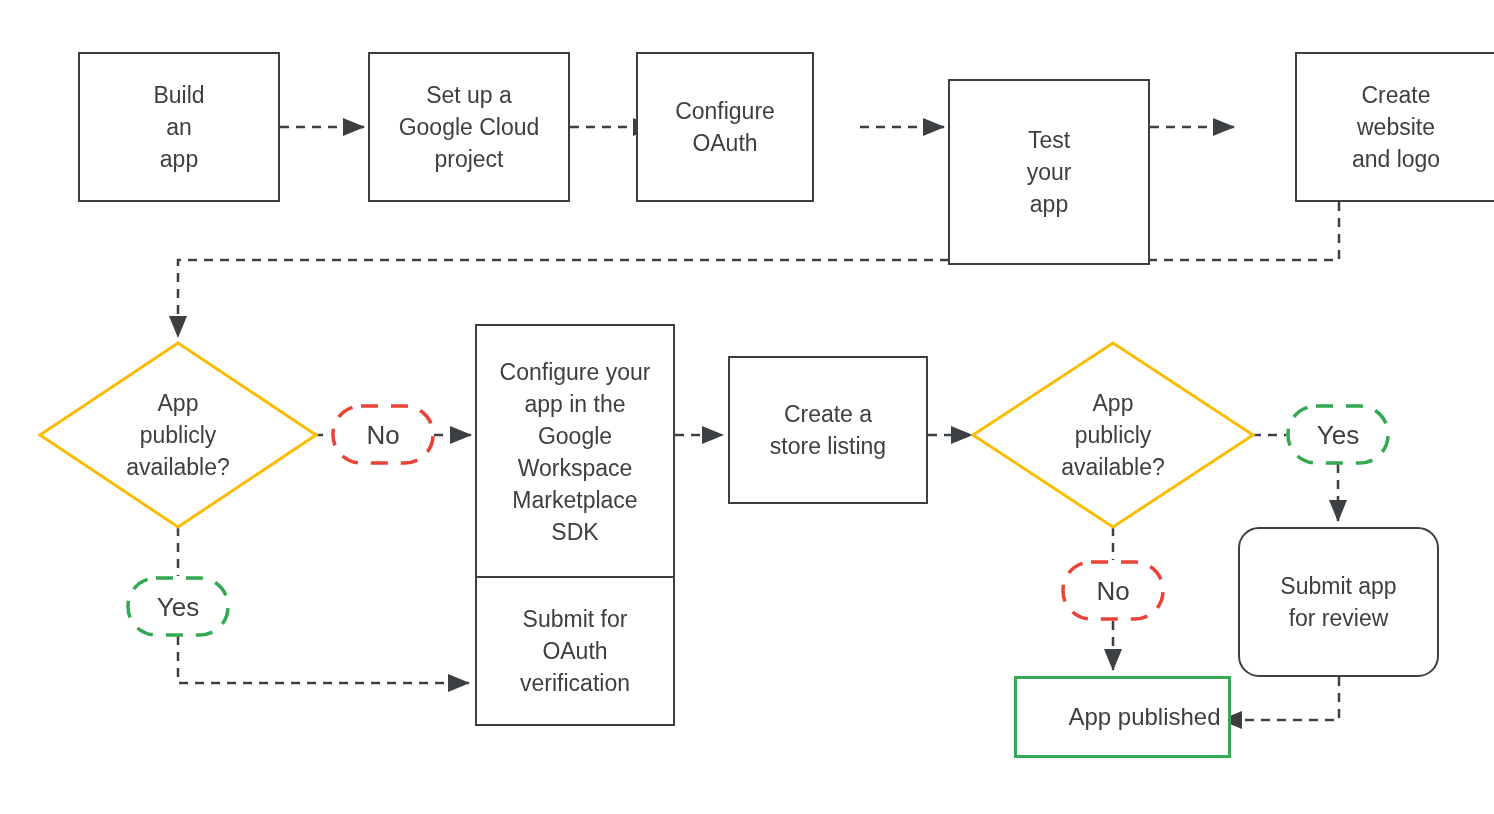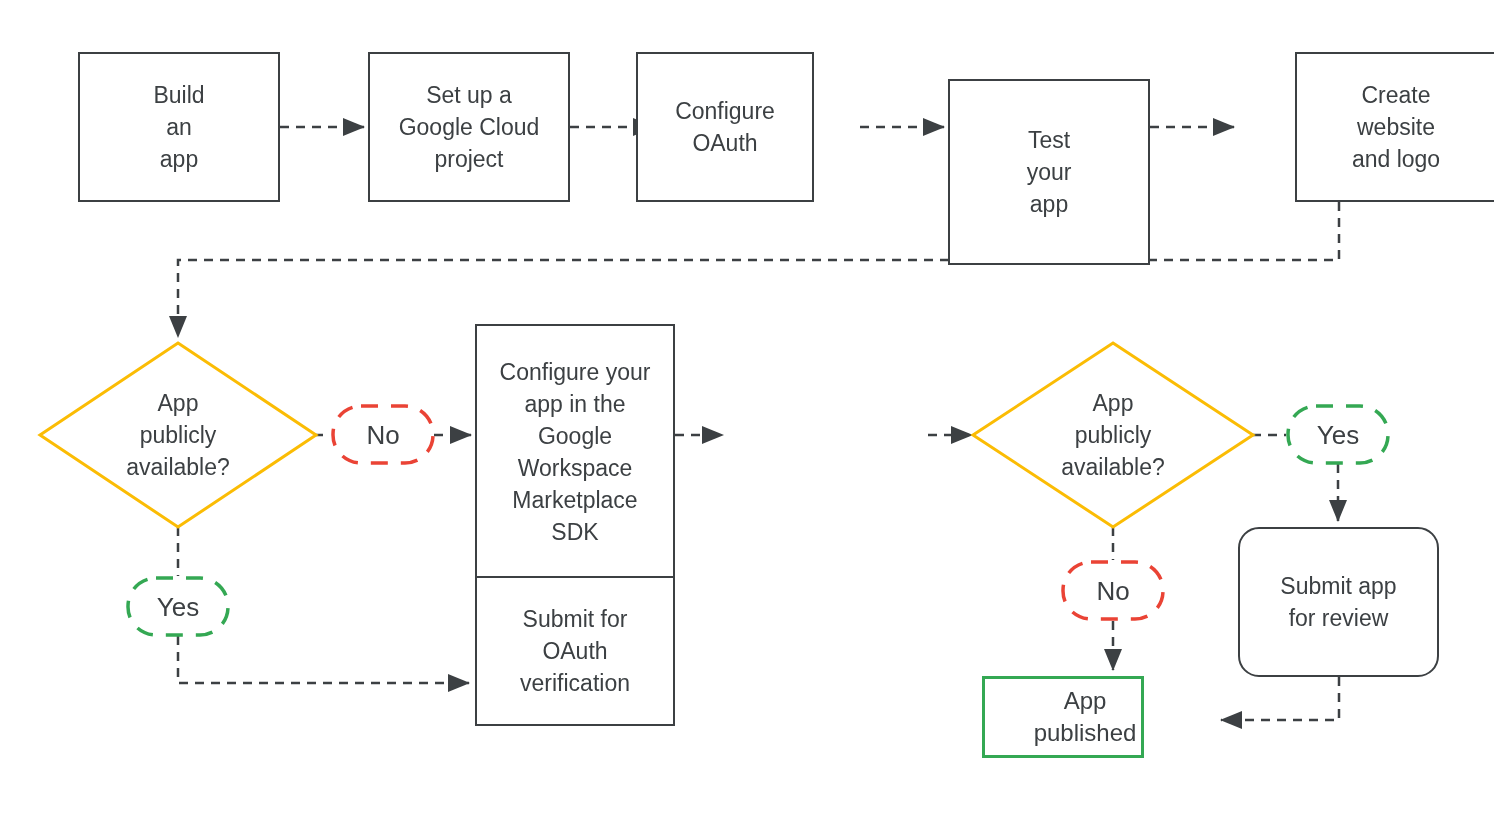--- a/index.html
+++ b/index.html
@@ -125,26 +125,28 @@
   <div class="node" style="left:1295px;top:52px;width:202px;height:150px;">Create
 website
 and logo</div>
 
   <div class="node" style="left:475px;top:324px;width:200px;height:256px;">Configure your
 app in the
 Google
 Workspace
 Marketplace
 SDK</div>
+  <div class="node" style="left:728px;top:356px;width:200px;height:148px;">Create a
+store listing</div>
   <div class="node" style="left:475px;top:576px;width:200px;height:150px;">Submit for
 OAuth
 verification</div>
   <div class="node" style="left:1238px;top:527px;width:201px;height:150px;border-radius:21px;">Submit app
 for review</div>
-  <div class="node published" style="left:982px;top:676px;width:162px;height:82px;padding-left:44px;">App published</div>
+  <div class="node published" style="left:1014px;top:676px;width:217px;height:82px;padding-left:44px;">App published</div>
 
   <div class="floating" style="left:78px;top:387px;width:200px;height:96px;">App
 publicly
 available?</div>
   <div class="floating" style="left:1013px;top:387px;width:200px;height:96px;">App
 publicly
 available?</div>
 
   <div class="floating oval-label" style="left:333px;top:406px;width:100px;height:57px;">No</div>
   <div class="floating oval-label" style="left:128px;top:578px;width:100px;height:57px;">Yes</div>

